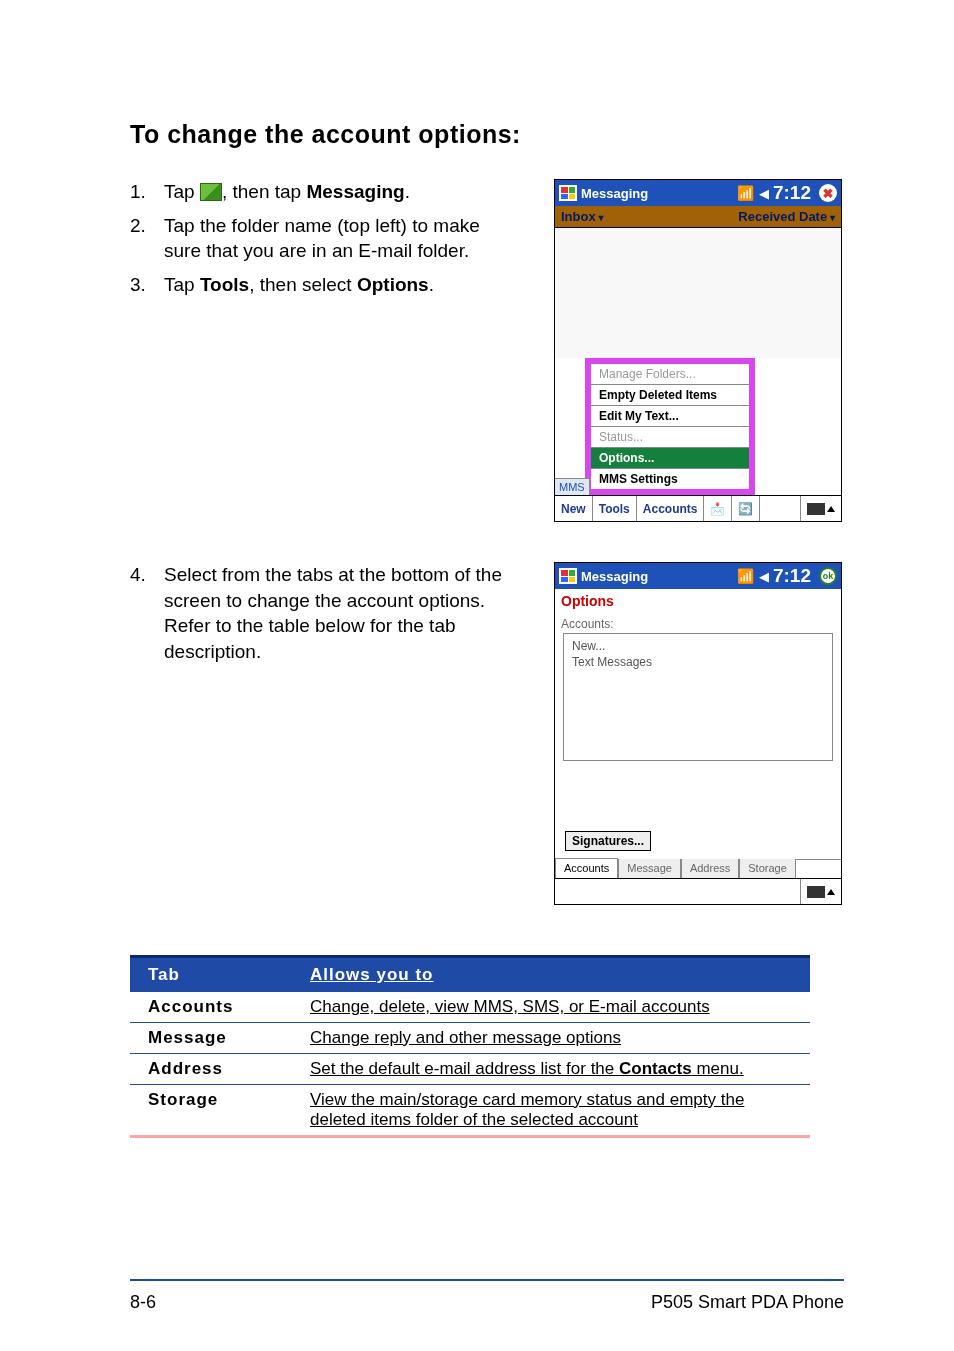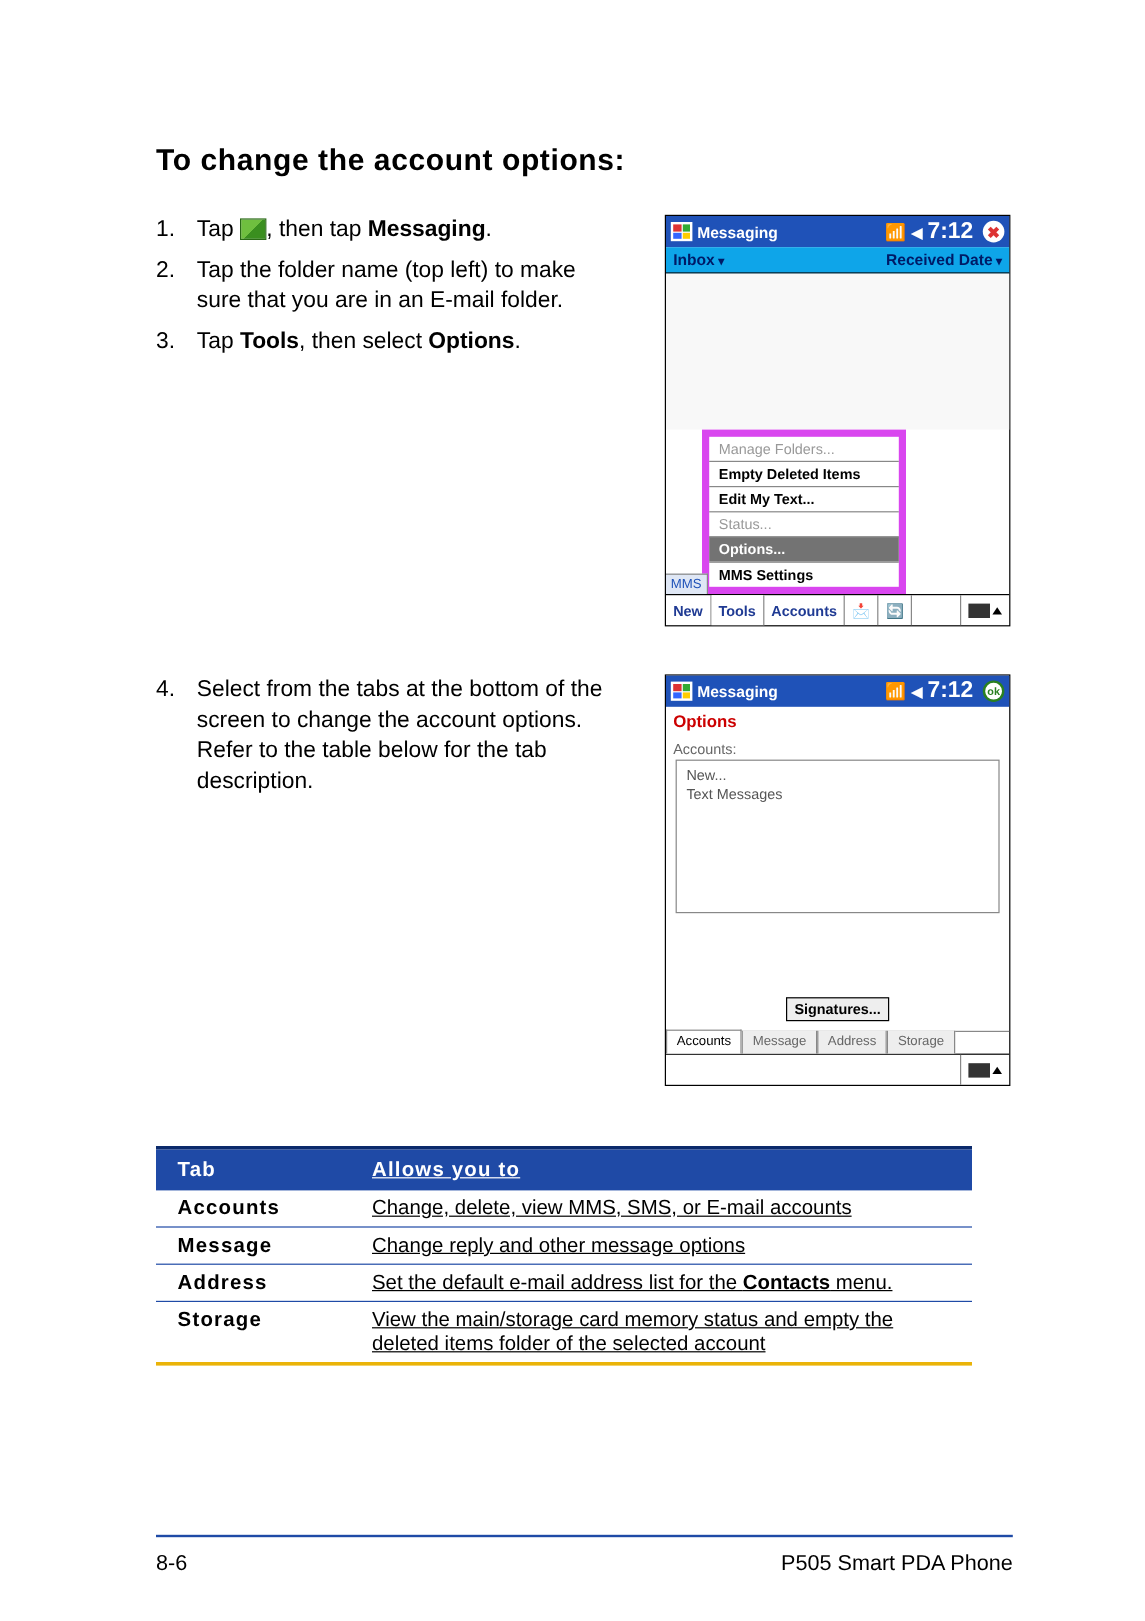--- a/index.html
+++ b/index.html
@@ -88,42 +88,42 @@
   }
   .ok-btn {
     width: 18px; height: 18px; border-radius: 9px;
     background: #fff; color: #2a8020;
     border: 2px solid #2a8020;
     display: inline-flex; align-items: center; justify-content: center;
     font-weight: bold; margin-left: 4px;
     font-size: 9px;
   }
   .inbox-bar {
-    background: #0ea5e9;
+    background: #a16207;
     border-bottom: 1px solid #000;
     padding: 3px 6px;
     display: flex;
     justify-content: space-between;
     color: #001a66;
     font-weight: bold;
     font-size: 13px;
   }
   .inbox-bar .dd::after { content: " \25BE"; font-size: 10px; }
   .msg-body { height: 130px; background: #f8f8f8; }
   .menu-pop {
     margin-left: 30px;
     width: 170px;
     border: 6px solid #d946ef;
     background: #fff;
     font-size: 12px;
   }
   .menu-pop .mitem { padding: 3px 8px; border-top: 1px solid #888; }
   .menu-pop .mitem.disabled { color: #999; }
   .menu-pop .mitem.first { border-top: none; }
-  .menu-pop .mitem.hl { background: #737373; color: #fff; font-weight: bold; }
+  .menu-pop .mitem.hl { background: #15803d; color: #fff; font-weight: bold; }
   .bottom-bar {
     border-top: 1px solid #000;
     display: flex;
     align-items: flex-end;
     height: 26px;
     font-size: 12px;
   }
   .bottom-bar .bb-item { padding: 0 6px; border-right: 1px solid #888; height: 100%; display:flex; align-items:center; }
   .bottom-bar .bb-hl { background: #fff; color: #1f3a93; font-weight: bold; }
   .bottom-bar .bb-left { font-weight: bold; color: #1f3a93; }
@@ -145,21 +145,21 @@
   .accounts-lbl { color: #666; font-size: 12px; padding: 0 6px 2px; }
   .accounts-box {
     margin: 0 8px 70px 8px;
     border: 1px solid #888;
     padding: 4px 8px 90px 8px;
     background: #fff;
     color: #555;
     font-size: 12px;
   }
   .accounts-box .ab-item { padding: 1px 0; }
-  .sig-row { display:flex; justify-content:center; padding: 0 10px 8px; }
+  .sig-row { display:flex; justify-content:flex-start; padding: 0 10px 8px; }
   .sig-btn {
     border: 1px solid #000;
     padding: 2px 6px;
     font-weight: bold;
     font-size: 12px;
     background: #eee;
   }
   .tabs-row {
     display: flex;
     border-top: 1px solid #888;
@@ -178,21 +178,21 @@
     background: #fff;
     color: #000;
     border-top: 1px solid #888;
     margin-top: -2px;
   }
 
   
   .tab-table {
     margin-top: 20px;
     border-top: 3px solid #0b2a6b;
-    border-bottom: 3px solid #eab308;
+    border-bottom: 3px solid #fca5a5;
     width: 680px;
     font-size: 17px;
   }
   .tab-table .thead {
     background: #1f4aa6;
     color: #fff;
     display: flex;
     font-weight: bold;
     letter-spacing: 1px;
   }

